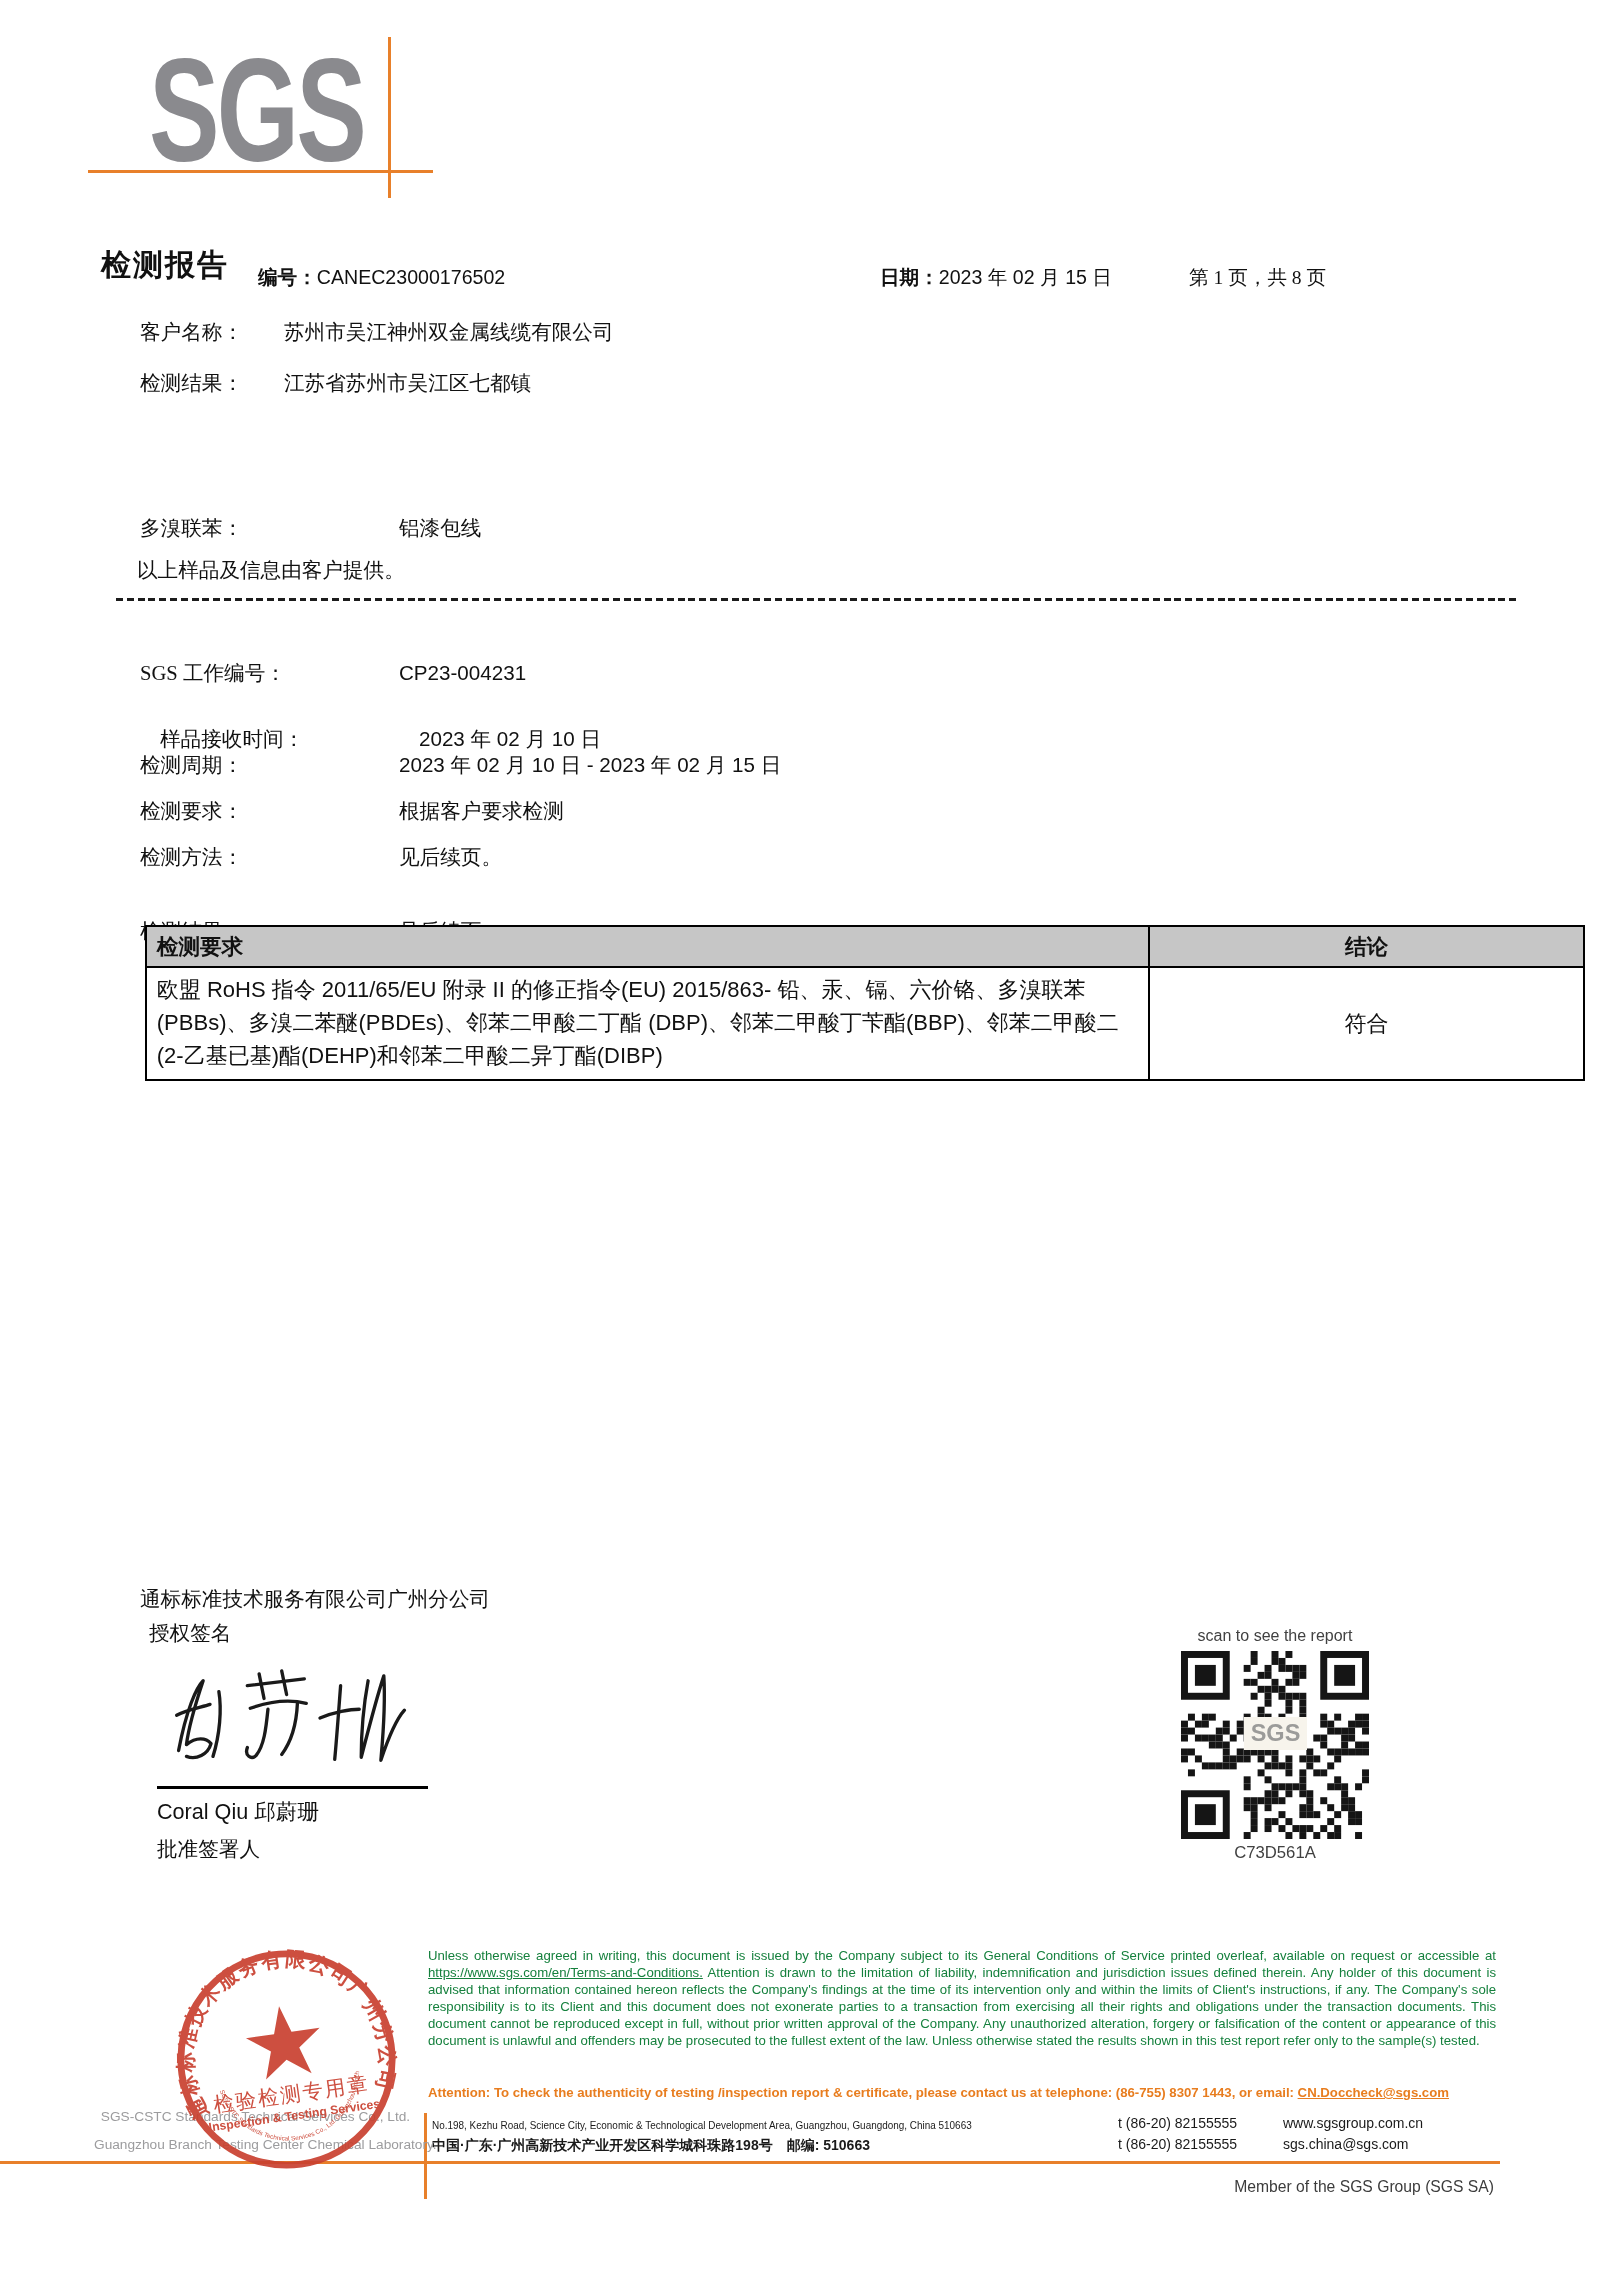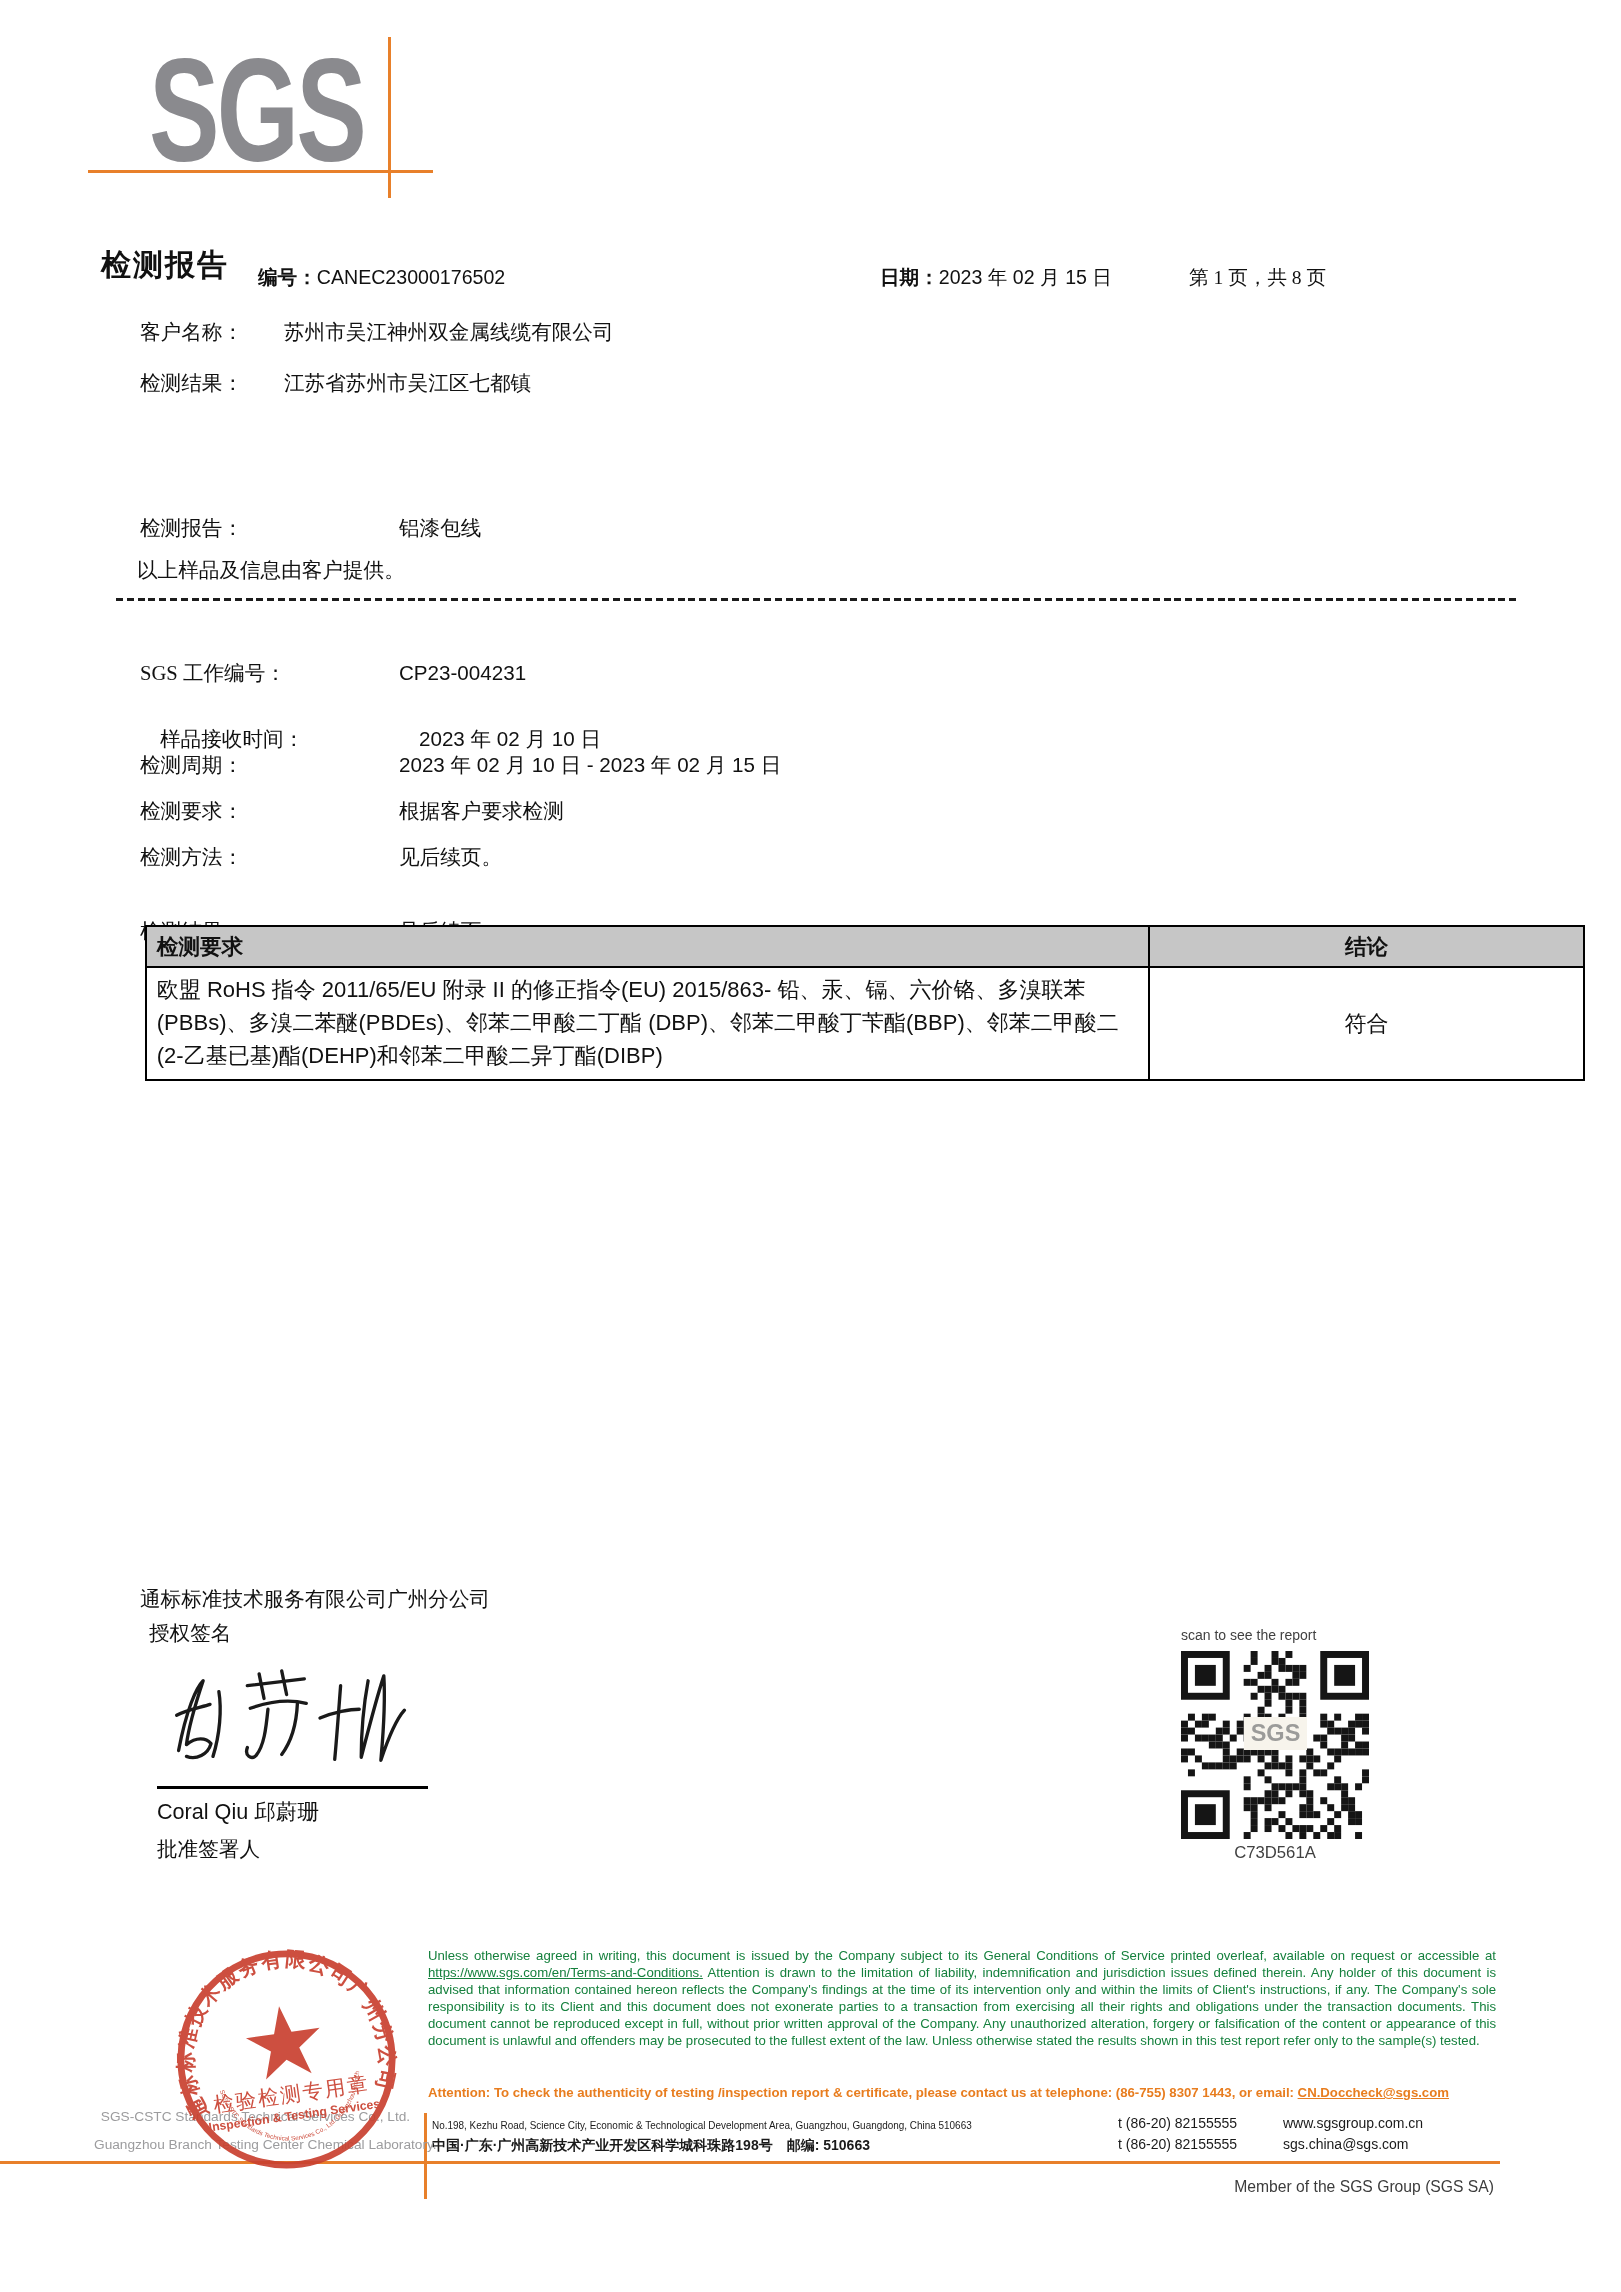--- a/index.html
+++ b/index.html
@@ -35,21 +35,21 @@
   .rtable .c1 { width:1003px; border-right:2px solid #000; padding:4.9px 9.8px; }
   .rtable .c2 { flex:1; display:flex; align-items:center; justify-content:center;border-radius:16px; }
   .rtable .bdy { font-size:22px; }
   .rtable .bdy .c1 { line-height:33px; padding:4.9px 9.8px 7.8px 9.8px; }
 
   
   .sig-svg { position:absolute; left:157px; top:1664px; }
   .sig-line { position:absolute; left:157px; top:1786px; width:271px; height:2.9px; background:#000; }
 
   
-  .qr-caption { position:absolute; left:1181px; top:1627px; width:188px; font-size:14px; color:#414141; }
+  .qr-caption { position:absolute; left:1181px; top:1627px; width:188px; font-size:16px; color:#414141;text-align:center; }
   .qr-box { position:absolute; left:1181px; top:1651px; width:188px; height:188px; }
   .qr-center { position:absolute; left:1244px; top:1717px; width:63px; height:33px; background:#f7f4ec;
                display:flex; align-items:center; justify-content:center;
                font-family:"Liberation Sans","DejaVu Sans",sans-serif; font-weight:bold; font-size:23.5px; color:#9b9b99; }
   .qr-id { position:absolute; left:1181px; top:1843px; width:188px; text-align:center; font-size:16.7px; color:#414141; }
 
   
   .stamp-behind { position:absolute; left:94px; width:323px; text-align:center; z-index:1;
                   font-family:"Liberation Sans","DejaVu Sans",sans-serif; font-size:13.7px; color:#9c9c9e; white-space:nowrap; }
   .stamp-wrap { position:absolute; left:174px; top:1947px; width:225px; height:225px; z-index:2;
@@ -89,21 +89,21 @@
   <div class="hline-item" style="left:1189px;">第 1 页，共 8 页</div>
 
   <div class="row" style="top:318px;">
     <span class="lbl w147">客户名称：</span><span>苏州市吴江神州双金属线缆有限公司</span>
   </div>
   <div class="row" style="top:369px;">
     <span class="lbl w147">检测结果：</span><span>江苏省苏州市吴江区七都镇</span>
   </div>
 
   <div class="row" style="top:514px;">
-    <span class="lbl w264">检测报告：</span><span>铝漆包线</span>
+    <span class="lbl w264">多溴联苯：</span><span>铝漆包线</span>
   </div>
   <div class="row" style="top:556px;left:137px;">以上样品及信息由客户提供。</div>
 
   <div class="dashline"></div>
 
   <div class="row" style="top:659px;">
     <span class="lbl w264">SGS 工作编号：</span><span class="sans">CP23-004231</span>
   </div>
   <div class="row" style="top:725px;margin-left:20px;">
     <span class="lbl w264">样品接收时间：</span><span class="sans">2023 年 02 月 10 日</span>

